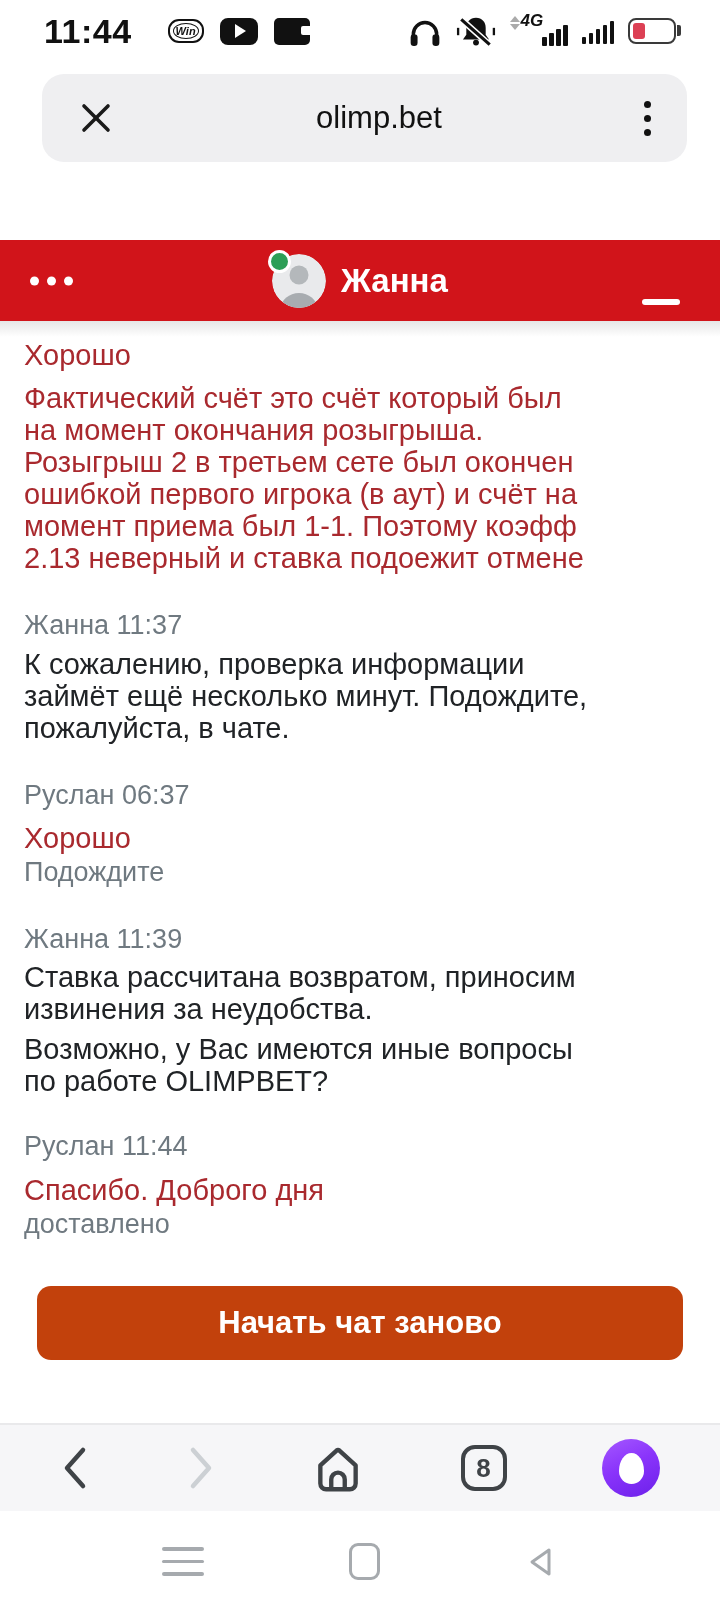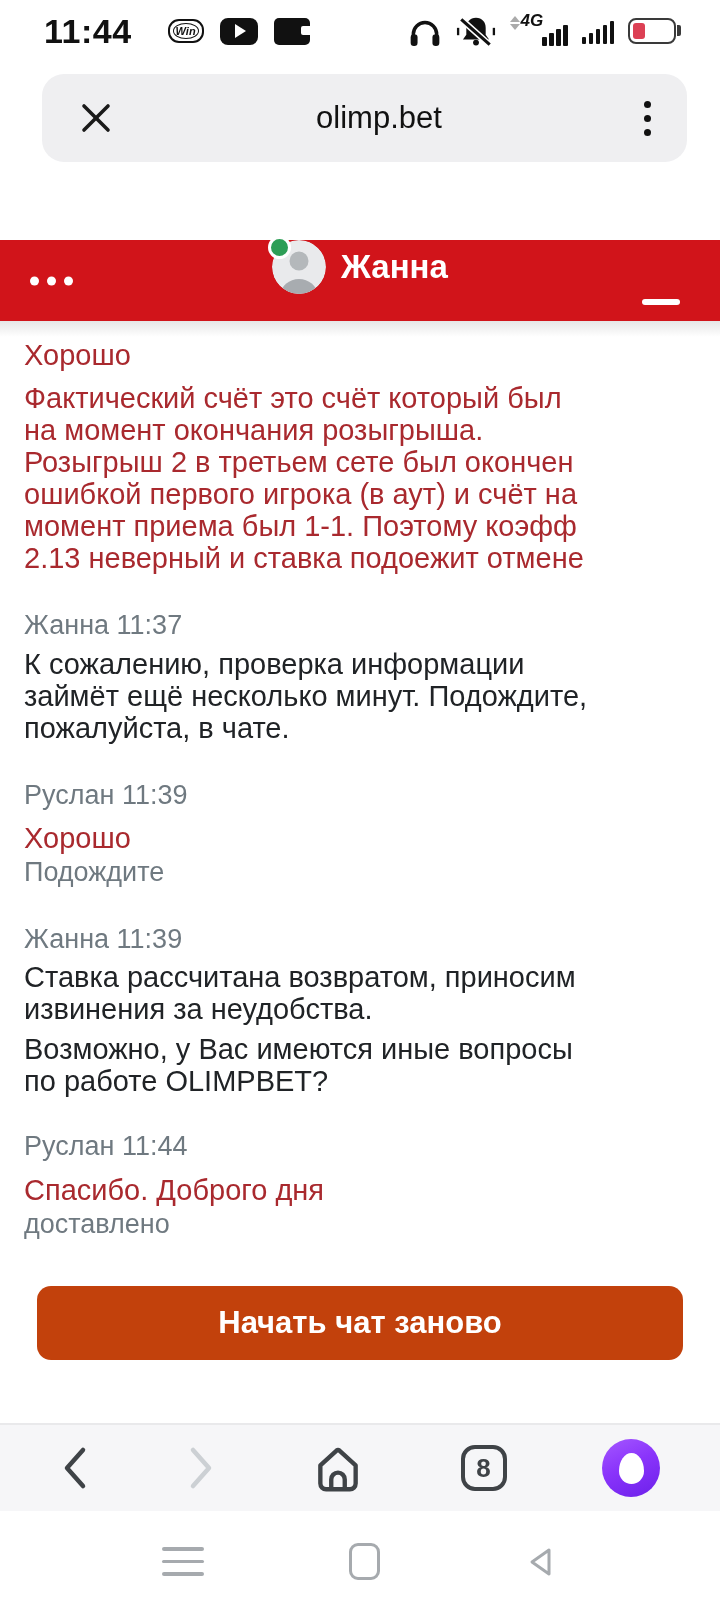--- a/index.html
+++ b/index.html
@@ -32,21 +32,21 @@
   .battery .fill{position:absolute;left:3px;top:3px;bottom:3px;width:12px;background:#dc4054;border-radius:3px;}
   .battery .nub{position:absolute;right:-7px;top:5px;width:4px;height:11px;background:#3a3a3a;border-radius:0 2px 2px 0;}
   
   .urlbar-row{padding:12px 33px 0;margin-left:9px;}
   .urlbar{height:88px;background:#efeff1;border-radius:22px;display:flex;align-items:center;padding:0 36px;box-sizing:border-box;}
   .url-domain{flex:1;text-align:center;font-size:31px;color:#111;}
   .dots-v{display:flex;flex-direction:column;gap:7px;}
   .dots-v i{width:7px;height:7px;border-radius:50%;background:#111;}
   
   .gap-white{height:78px;}
-  .chat-header{height:81px;background:#d1141a;position:relative;display:flex;align-items:flex-start;justify-content:center;}
+  .chat-header{height:81px;background:#d1141a;position:relative;display:flex;align-items:center;justify-content:center;}
   .hdr-dots{position:absolute;left:30px;top:50%;transform:translateY(-50%);display:flex;gap:8px;}
   .hdr-dots i{width:9px;height:9px;border-radius:50%;background:#fff;}
   .hdr-center{display:flex;align-items:center;gap:15px;}
   .avatar-wrap{position:relative;width:54px;height:54px;}
   .avatar{width:54px;height:54px;border-radius:50%;overflow:hidden;display:block;}
   .online-dot{position:absolute;left:-4px;top:-4px;width:17px;height:17px;background:#2d9e56;border:3.5px solid #fff;border-radius:50%;box-sizing:content-box;}
   .hdr-name{color:#fff;font-size:33px;font-weight:700;}
   .hdr-min{position:absolute;right:40px;bottom:16px;width:38px;height:6px;background:#fff;border-radius:3px;}
   
   .chat{flex:1;background:#fff;padding:0 24px;box-sizing:border-box;position:relative;}
@@ -181,21 +181,21 @@
 Розыгрыш 2 в третьем сете был окончен
 ошибкой первого игрока (в аут) и счёт на
 момент приема был 1-1. Поэтому коэфф
 2.13 неверный и ставка подоежит отмене</p>
 
     <p class="meta m36">Жанна 11:37</p>
     <p class="msg in m7">К сожалению, проверка информации
 займёт ещё несколько минут. Подождите,
 пожалуйста, в чате.</p>
 
-    <p class="meta m36">Руслан 11:39</p>
+    <p class="meta m36">Руслан 06:37</p>
     <p class="msg out m11">Хорошо</p>
     <p class="meta m3">Подождите</p>
 
     <p class="meta m36">Жанна 11:39</p>
     <p class="msg in m6">Ставка рассчитана возвратом, приносим
 извинения за неудобства.</p>
     <p class="msg in m8">Возможно, у Вас имеются иные вопросы
 по работе OLIMPBET?</p>
 
     <p class="meta m34">Руслан 11:44</p>

